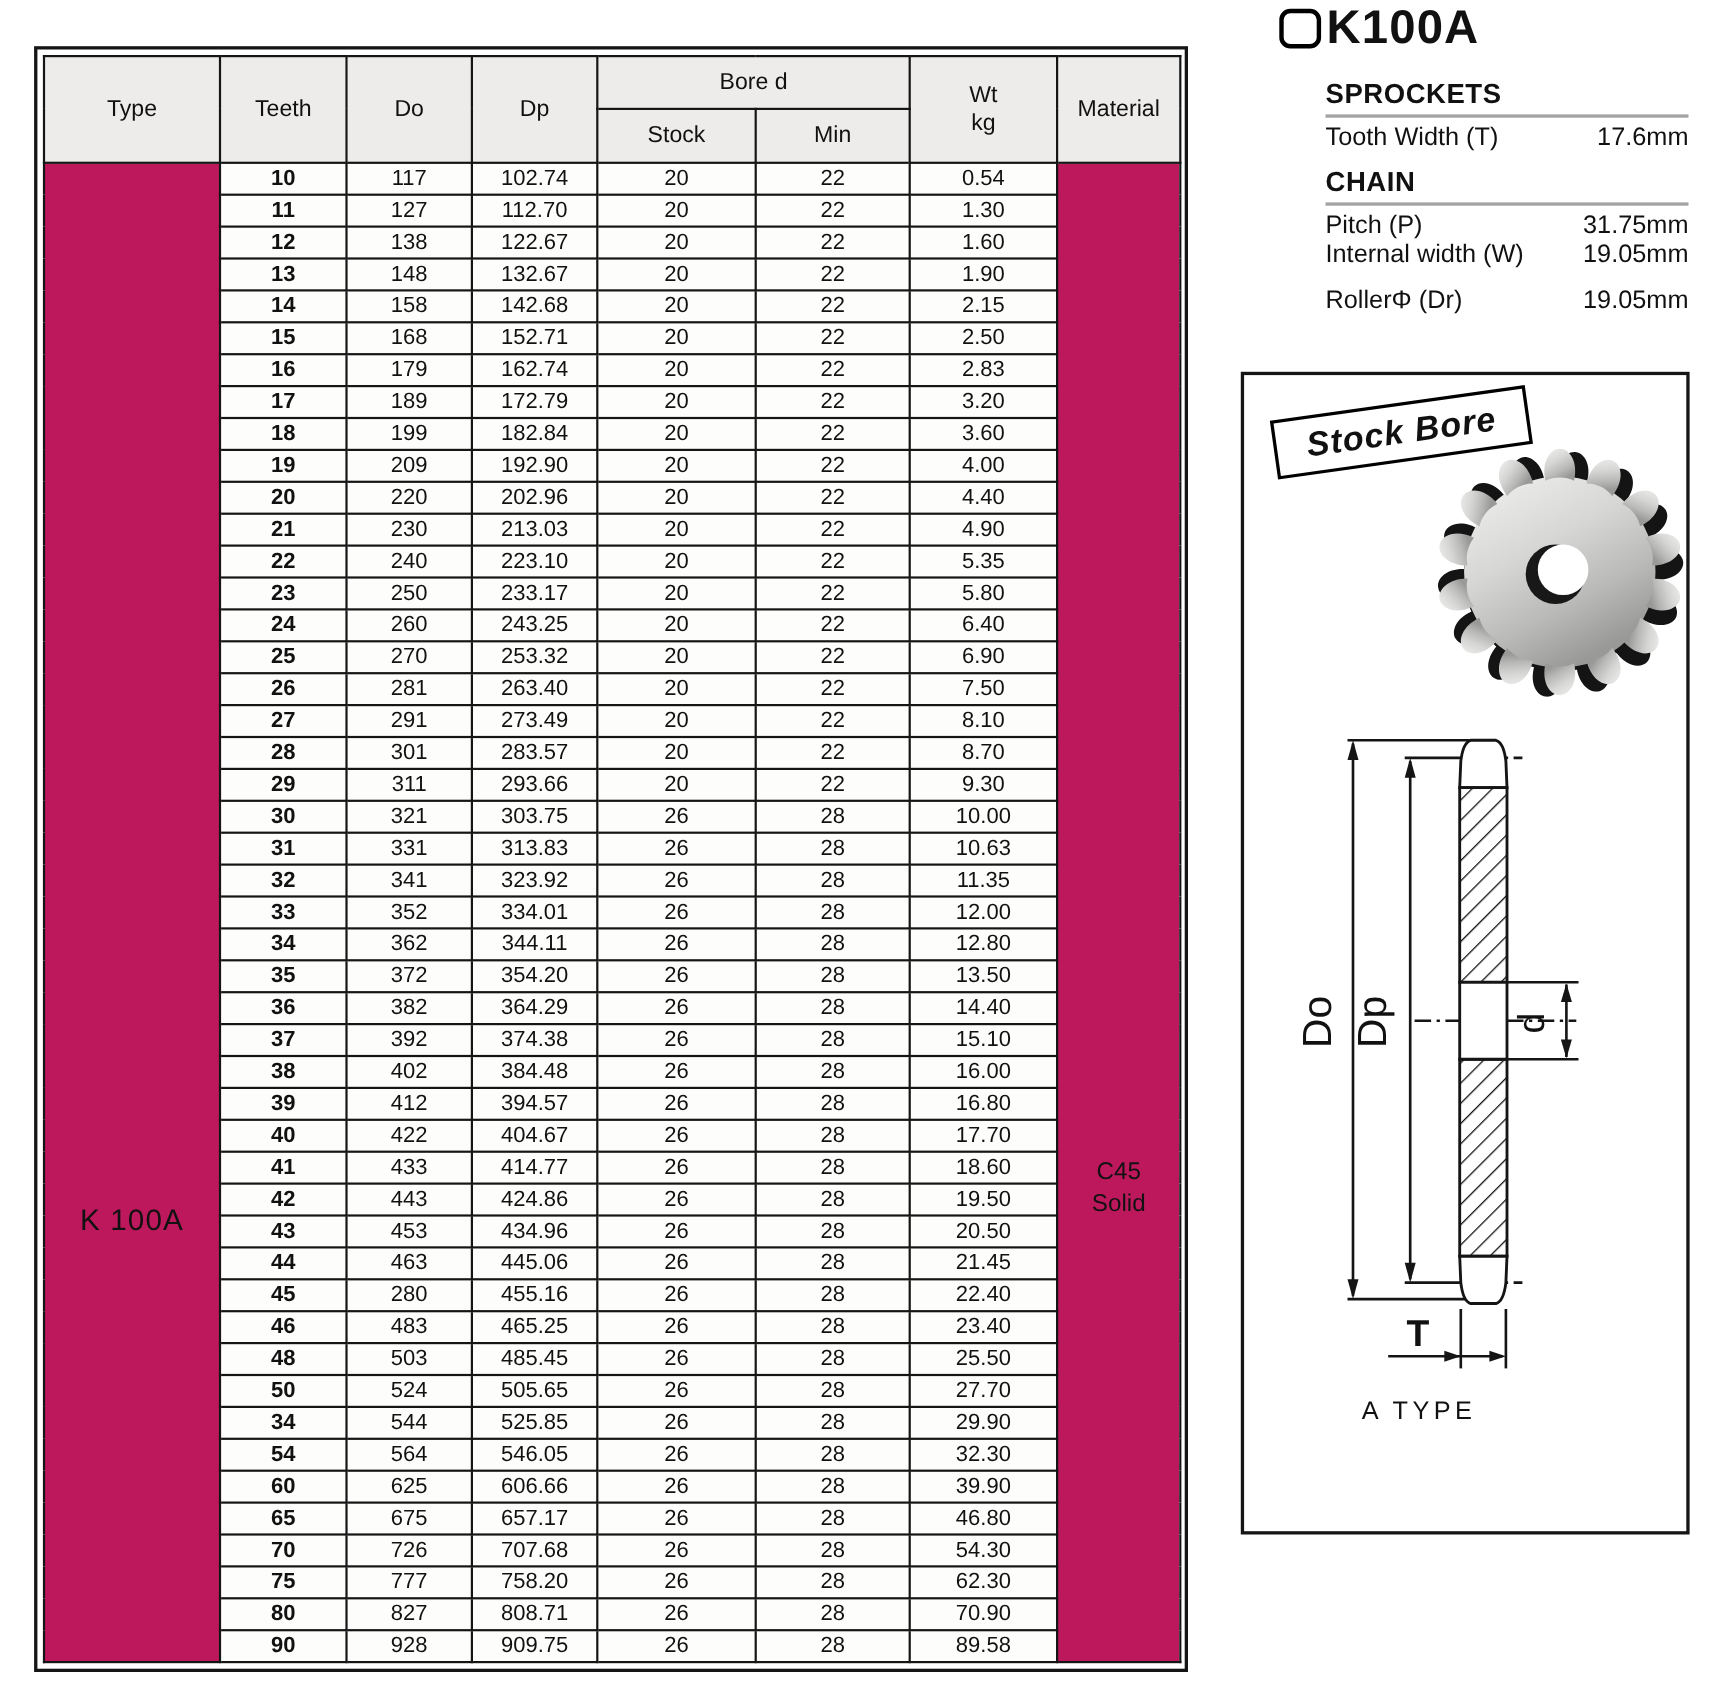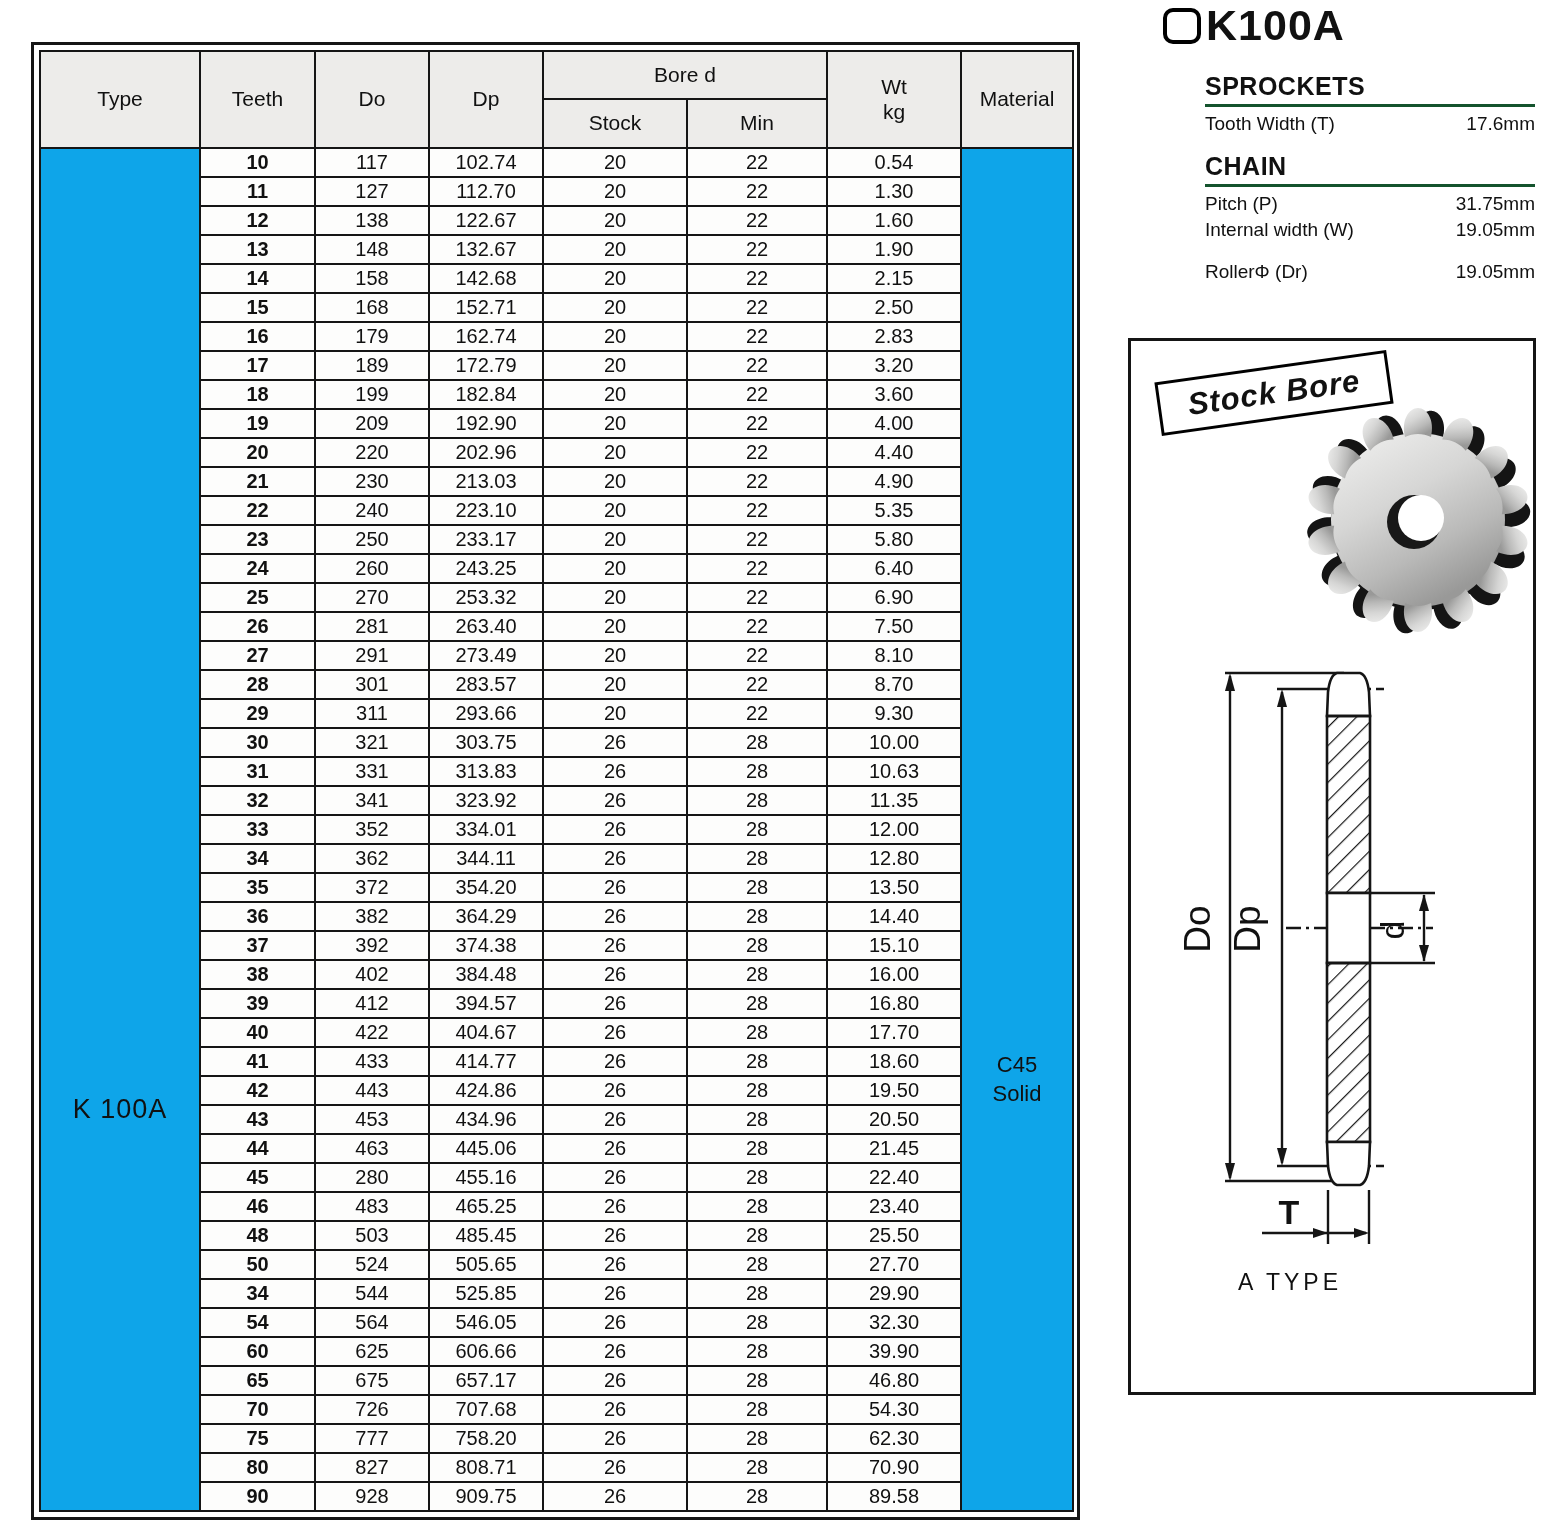--- a/index.html
+++ b/index.html
@@ -22,41 +22,41 @@
     padding:0;overflow:hidden;
   }
   table.spec thead th{
     background:#edecea;font-weight:normal;font-size:21px;line-height:1.15;
   }
   tr.h1{height:48px}
   tr.h2{height:49px}
   tbody tr{height:29px}
   tbody td{font-size:20px;background:#fdfdfc;}
   td.teeth{font-weight:bold;}
-  td.type-cell,td.material-cell{vertical-align:top;background:#0ea5e9;}
+  td.type-cell,td.material-cell{vertical-align:top;background:#be185d;}
   .type-label{margin-top:560px;font-size:27px;letter-spacing:1px;}
   .material-label{margin:500px auto 0;width:66px;font-size:22px;line-height:1.3;text-align:center;}
   
   .checkbox{
     position:absolute;left:1163px;top:8px;width:30px;height:28px;
     border:4px solid #000;border-radius:10px;background:#fff;
   }
   .prod-code{
     position:absolute;left:1206px;top:1px;font-size:43px;font-weight:bold;letter-spacing:1px;
   }
   .info-block{position:absolute;left:1205px;width:330px;}
   .sprockets-block{top:72px;}
   .chain-block{top:152px;}
   .sec-title{
     font-size:25px;font-weight:bold;letter-spacing:.5px;
-    border-bottom:3px solid #14532d;padding-bottom:3px;
+    border-bottom:3px solid #a3a3a3;padding-bottom:3px;
   }
   .info-row{
     display:flex;justify-content:space-between;align-items:flex-start;
-    font-size:19px;margin-top:4px;line-height:26px;
+    font-size:23px;margin-top:4px;line-height:26px;
   }
   .info-row .val{text-align:right;}
   
   .photo-box{
     position:absolute;left:1128px;top:338px;width:408px;height:1057px;
     border:3px solid #151515;box-sizing:border-box;background:#fff;
   }
   .stock-bore-label{
     position:absolute;left:1157px;top:366px;width:234px;height:54px;
     border:3px solid #000;background:#fff;transform:rotate(-8deg);

